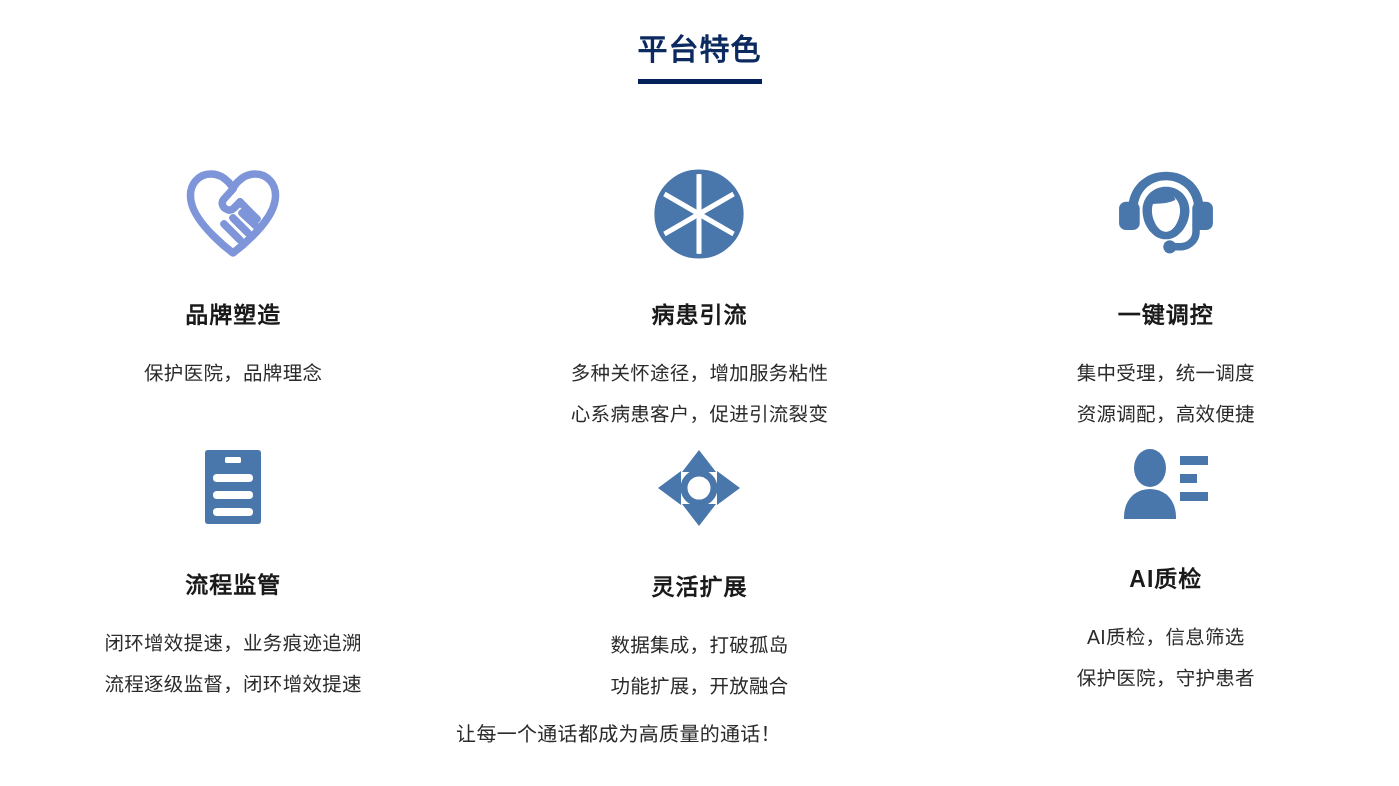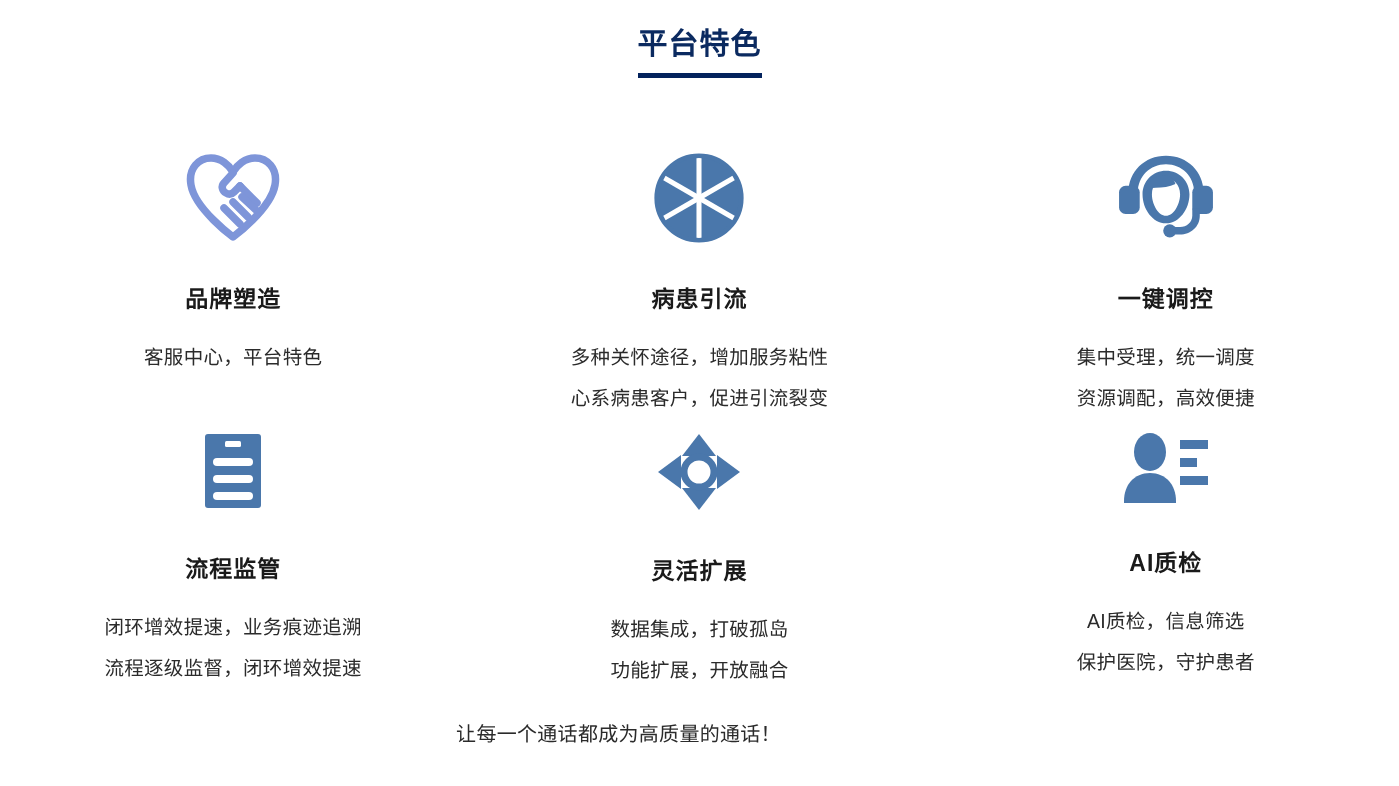--- a/index.html
+++ b/index.html
@@ -17,38 +17,38 @@
     position: relative;
     width: 1399px;
     height: 786px;
     background: #ffffff;
   }
 
   
   .page-title-wrap {
     width: 100%;
     text-align: center;
-    padding-top: 24px;
+    padding-top: 30px;
   }
   .page-title {
     display: inline-block;
     font-size: 30px;
     font-weight: bold;
     color: #0b2a60;
     letter-spacing: 1px;
     line-height: 40px;
     padding-bottom: 9px;
     border-bottom: 5px solid #03225c;
   }
 
   
   .features {
     position: absolute;
     left: 0;
-    top: 150px;
+    top: 166px;
     width: 1399px;
     display: flex;
     flex-direction: column;
   }
 
   .feature-row {
     display: flex;
     width: 1399px;
   }
   .feature-row.row-1 { height: 282px; }
@@ -126,21 +126,21 @@
               <path d="M48 21 L39 31 C36 34 37 39 41 41 C44 43 47 42 49 40 L55 34"></path>
               <path d="M55 34 L72 51"></path>
               <path d="M39 56 L55 72"></path>
               <path d="M48 50 L63 65"></path>
               <path d="M57 45 L71 58"></path>
             </g>
           </svg>
         </div>
         <div class="card-title">品牌塑造</div>
         <div class="card-desc">
-          <div>客服中心，平台特色</div>
+          <div>保护医院，品牌理念</div>
         </div>
       </div>
 
       <div class="feature-card">
         <div class="card-icon">
           <svg width="92" height="92" viewBox="0 0 100 100" aria-hidden="true">
             <defs>
               <clipPath id="apClip">
                   <circle cx="50" cy="50" r="46"></circle>
                 </clipPath>

